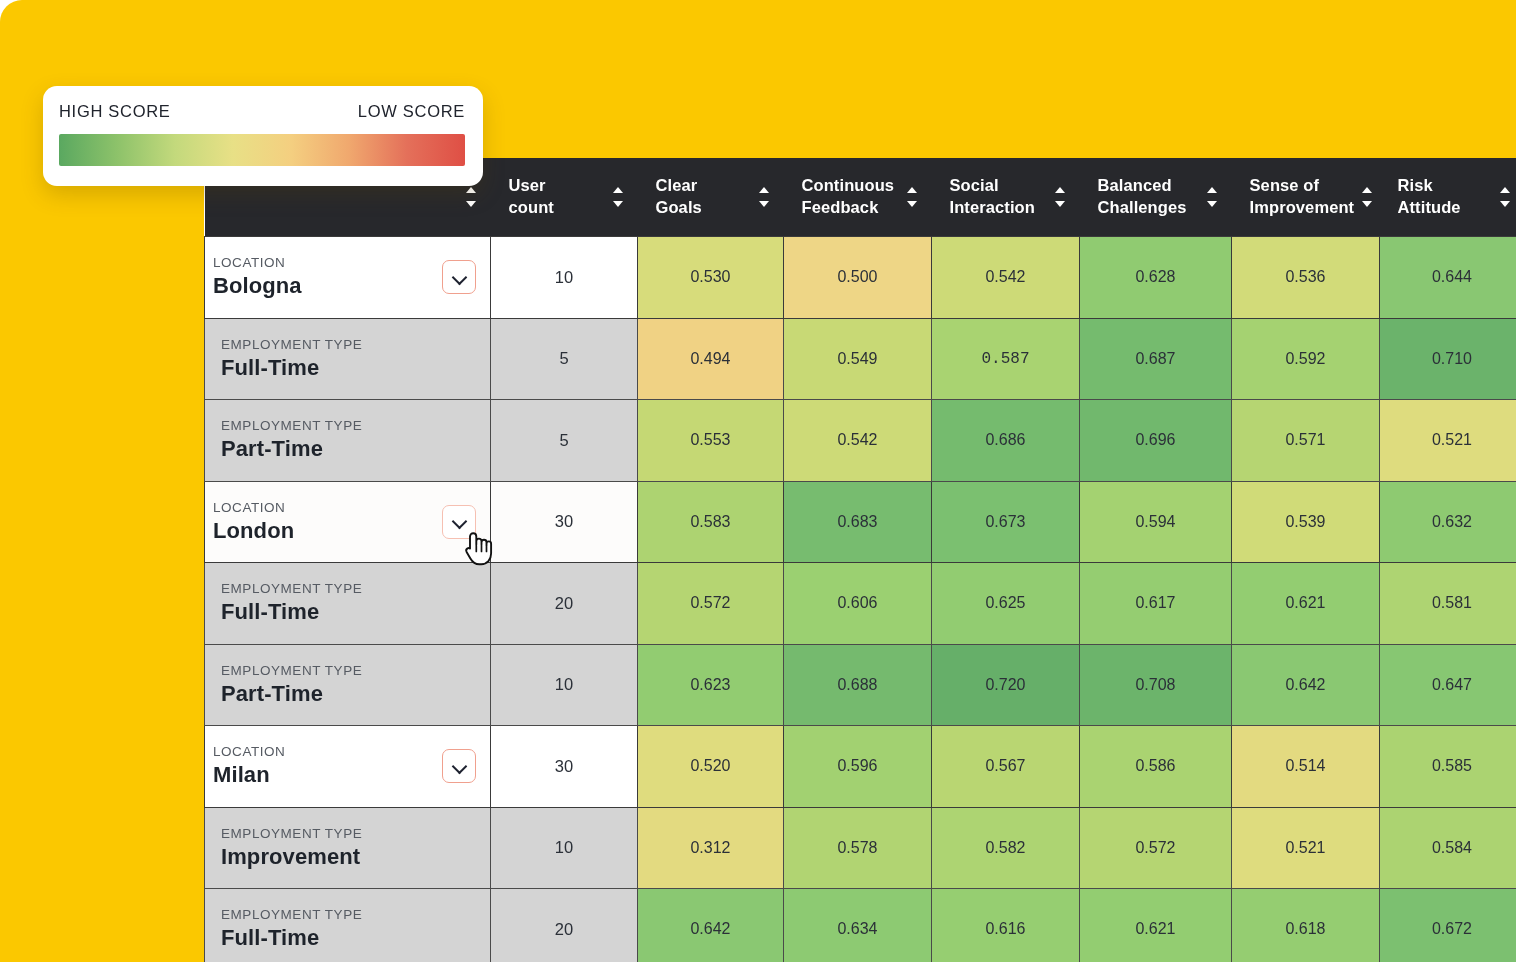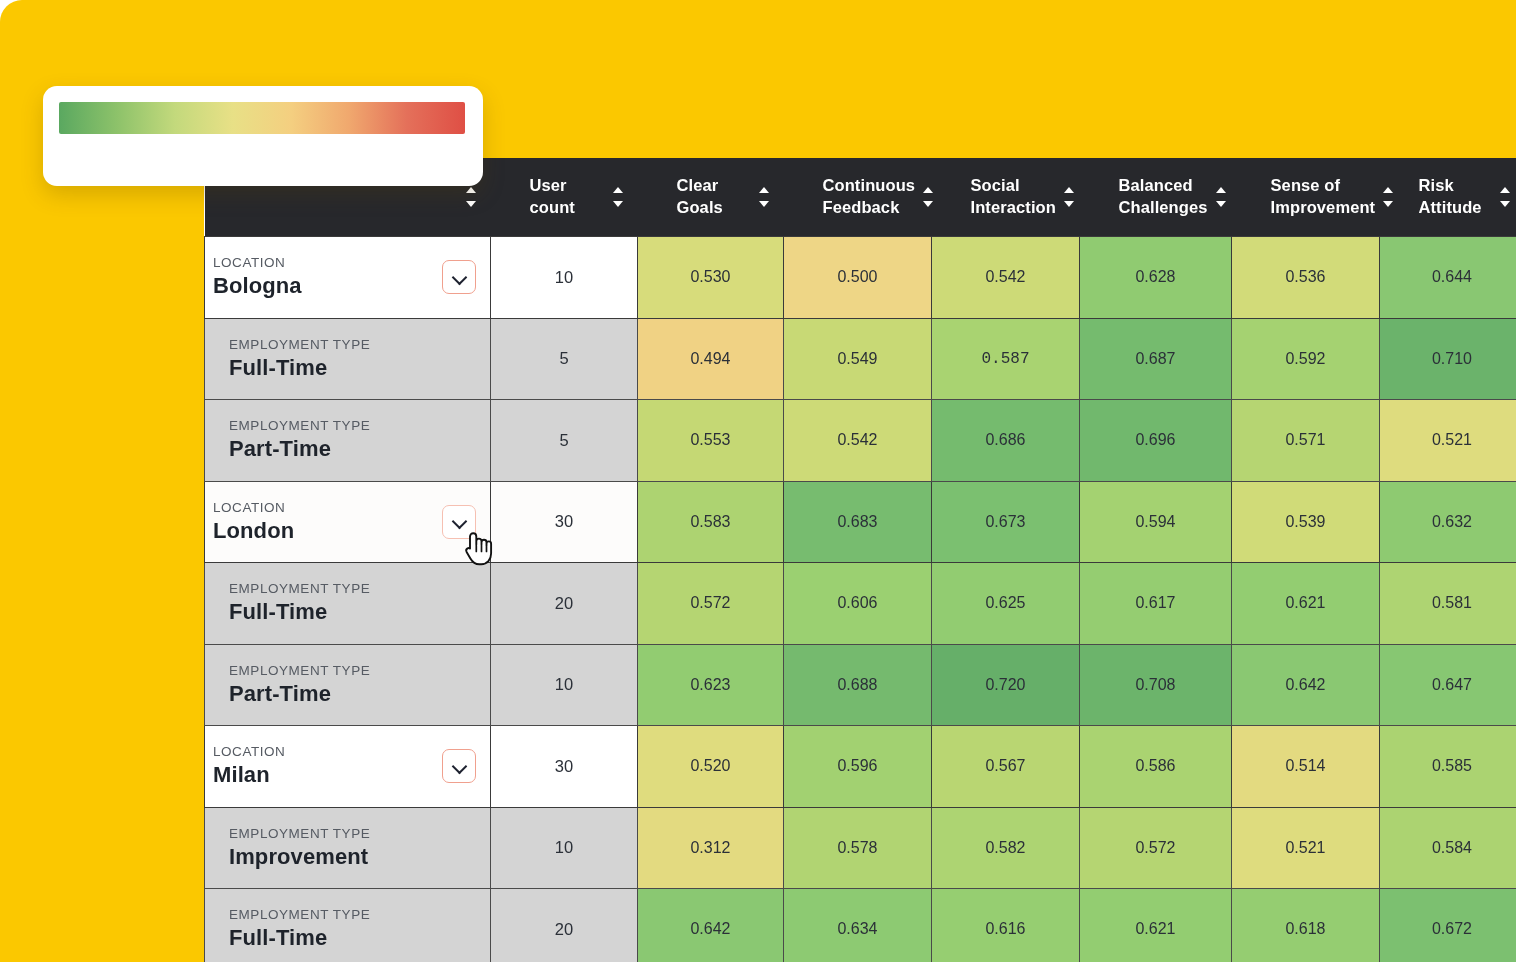--- a/index.html
+++ b/index.html
@@ -59,21 +59,21 @@
   }
 
   .th-inner {
     display: flex;
     align-items: center;
     justify-content: space-between;
     padding: 0 14px 0 18px;
     height: 78px;
   }
 
-  .th-label { white-space: pre-line; margin-left: 21px; }
+  .th-label { white-space: pre-line; }
 
   .sort-ico {
     flex: 0 0 auto;
     width: 11px;
     height: 20px;
     position: relative;
     margin-left: 8px;
   }
   .sort-ico::before, .sort-ico::after {
     content: "";
@@ -113,21 +113,21 @@
     position: relative;
   }
 
   .label-wrap {
     display: flex;
     align-items: center;
     justify-content: space-between;
     height: 100%;
     padding: 0 14px 0 8px;
   }
-  .label-wrap.indent { padding-left: 24px; }
+  .label-wrap.indent { padding-left: 16px; }
 
   .label-text { line-height: 1.18; }
 
   .kicker {
     display: block;
     font-size: 13.5px;
     color: #565b63;
     letter-spacing: 0.55px;
     margin-bottom: 2px;
   }
@@ -440,20 +440,24 @@
           <td class="score-cell" style="background: rgb(150, 206, 113);">0.616</td>
           <td class="score-cell" style="background: rgb(147, 205, 113);">0.621</td>
           <td class="score-cell" style="background: rgb(149, 205, 113);">0.618</td>
           <td class="score-cell" style="background: rgb(124, 192, 112);">0.672</td>
         </tr>
       </tbody>
   </table>
 </div>
 
 <div id="legend-card">
+  <div class="legend-labels">
+    <span>HIGH SCORE</span>
+    <span>LOW SCORE</span>
+  </div>
   <div id="legend-bar" style="background: linear-gradient(to right, rgb(90, 168, 96), rgb(141, 194, 106), rgb(195, 217, 124), rgb(232, 224, 134), rgb(244, 207, 128), rgb(240, 168, 110), rgb(228, 112, 90), rgb(223, 79, 69));"></div>
 </div>
 
 <div id="cursor">
   <svg width="30" height="40" viewBox="0 0 30 40">
     <path d="M6 20 L6 9.5 C6 7.6 7.5 6.2 9.2 6.2 C10.9 6.2 12.3 7.6 12.3 9.5
              L12.3 17.5 L12.3 14.2 C12.3 12.7 13.5 11.6 14.9 11.6
              C16.3 11.6 17.5 12.7 17.5 14.2 L17.5 17.6 L17.5 15.2
              C17.5 13.8 18.6 12.7 20 12.7 C21.4 12.7 22.5 13.8 22.5 15.2
              L22.5 18.2 L22.5 16.7 C22.5 15.4 23.5 14.4 24.8 14.4

